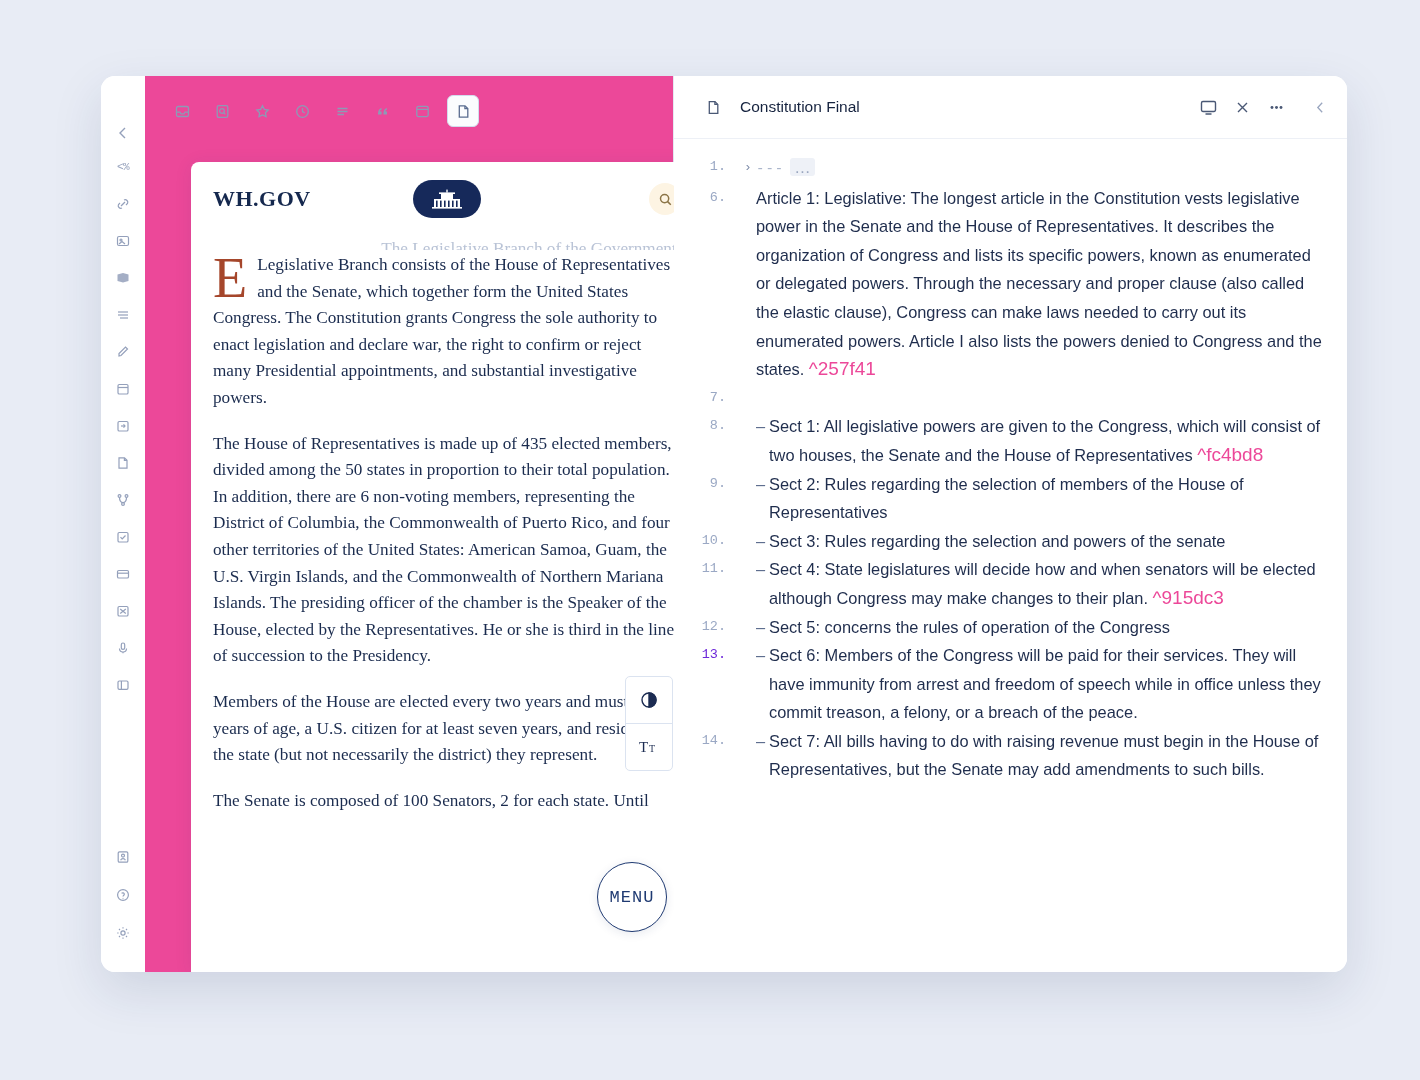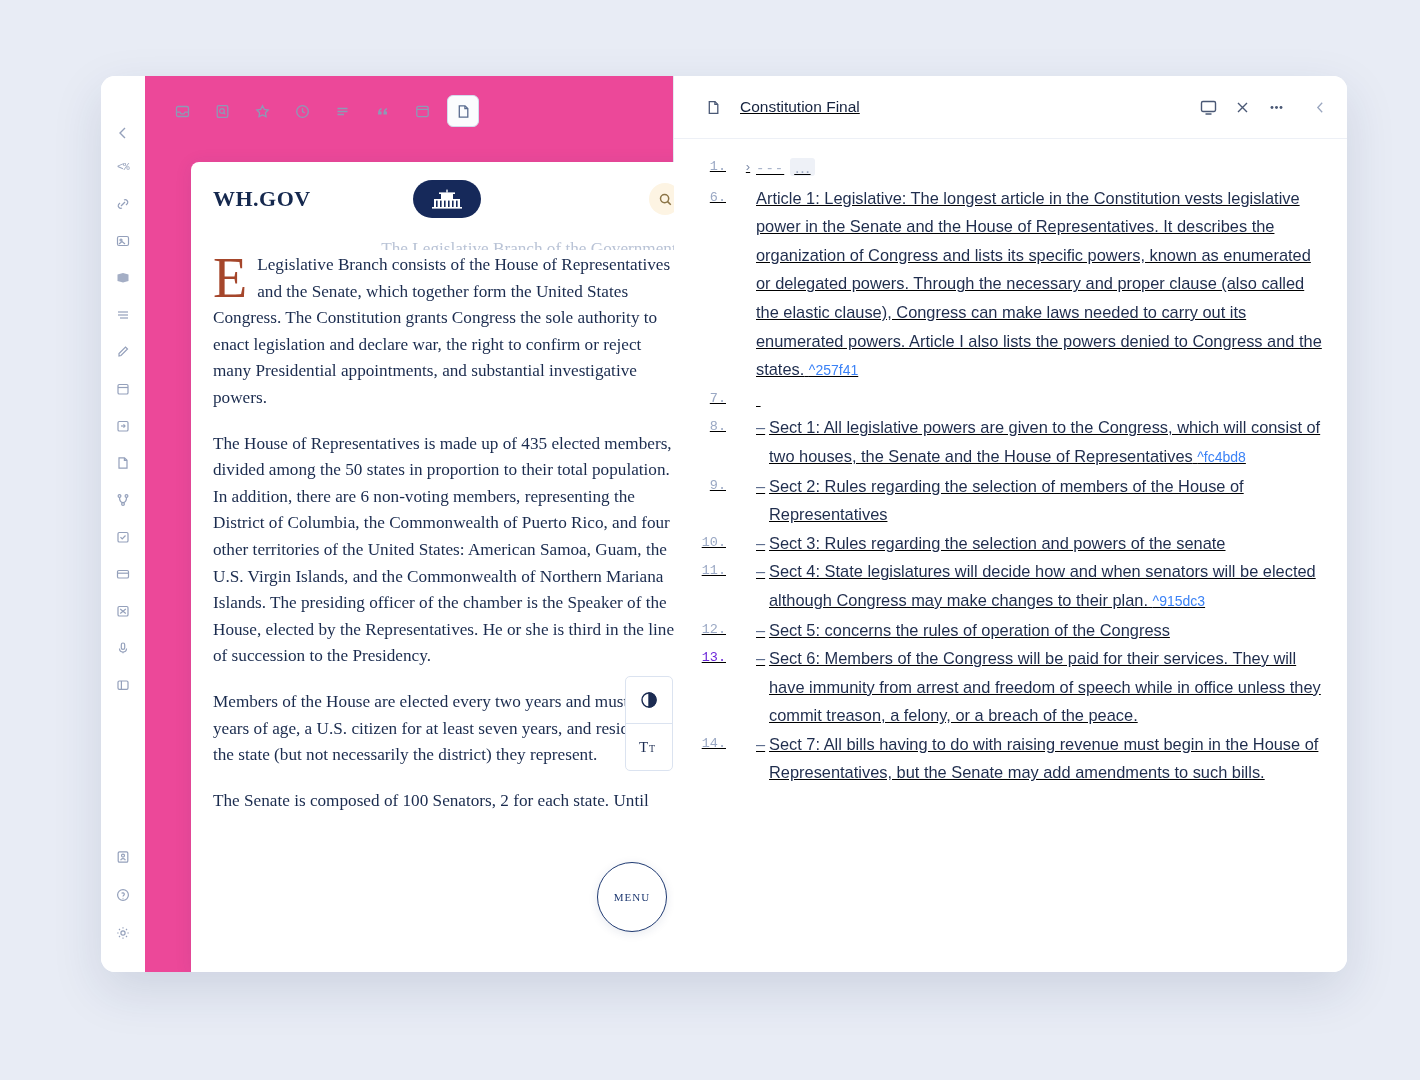--- a/index.html
+++ b/index.html
@@ -189,42 +189,41 @@
     right: 6px;
     top: 786px;
     width: 68px;
     height: 68px;
     border-radius: 50%;
     background: #ffffff;
     border: 1px solid #1f3a72;
     display: flex;
     align-items: center;
     justify-content: center;
-    font-size: 11px;
+    font-size: 17px;
     letter-spacing: 1px;
     color: #1f3a72;
-    font-family: Liberation Serif, serif;
+    font-family: Liberation Mono, monospace;
     box-shadow: 0 2px 10px rgba(30,50,100,0.1);
   }
 
   
   .pane-divider {
     width: 1px;
     background: #e4e9f2;
     flex: 0 0 1px;
   }
 
   
   .editor-pane {
     flex: 1;
     display: flex;
     flex-direction: column;
     background: #ffffff;
     position: relative;
-    text-decoration: underline;
   }
   .editor-head {
     height: 62px;
     display: flex;
     align-items: center;
     padding: 0 14px 0 24px;
     border-bottom: 1px solid #edf0f6;
   }
   .editor-title {
     font-size: 15.5px;
@@ -286,22 +285,22 @@
     flex: 1;
     color: #1f2d4d;
     font-family: "Liberation Sans", sans-serif;
   }
   .dash {
     display: inline-block;
     width: 13px;
     color: #5a6a8c;
   }
   .hash {
-    color: #3b82f6;
-    font-size: 14px;
+    color: #ec4899;
+    font-size: 19px;
   }
   .fold {
     color: #aab5cb;
     font-family: "Liberation Mono", monospace;
     font-size: 14px;
     letter-spacing: 1px;
   }
   .fold-dots {
     background: #eef1f7;
     border-radius: 3px;

